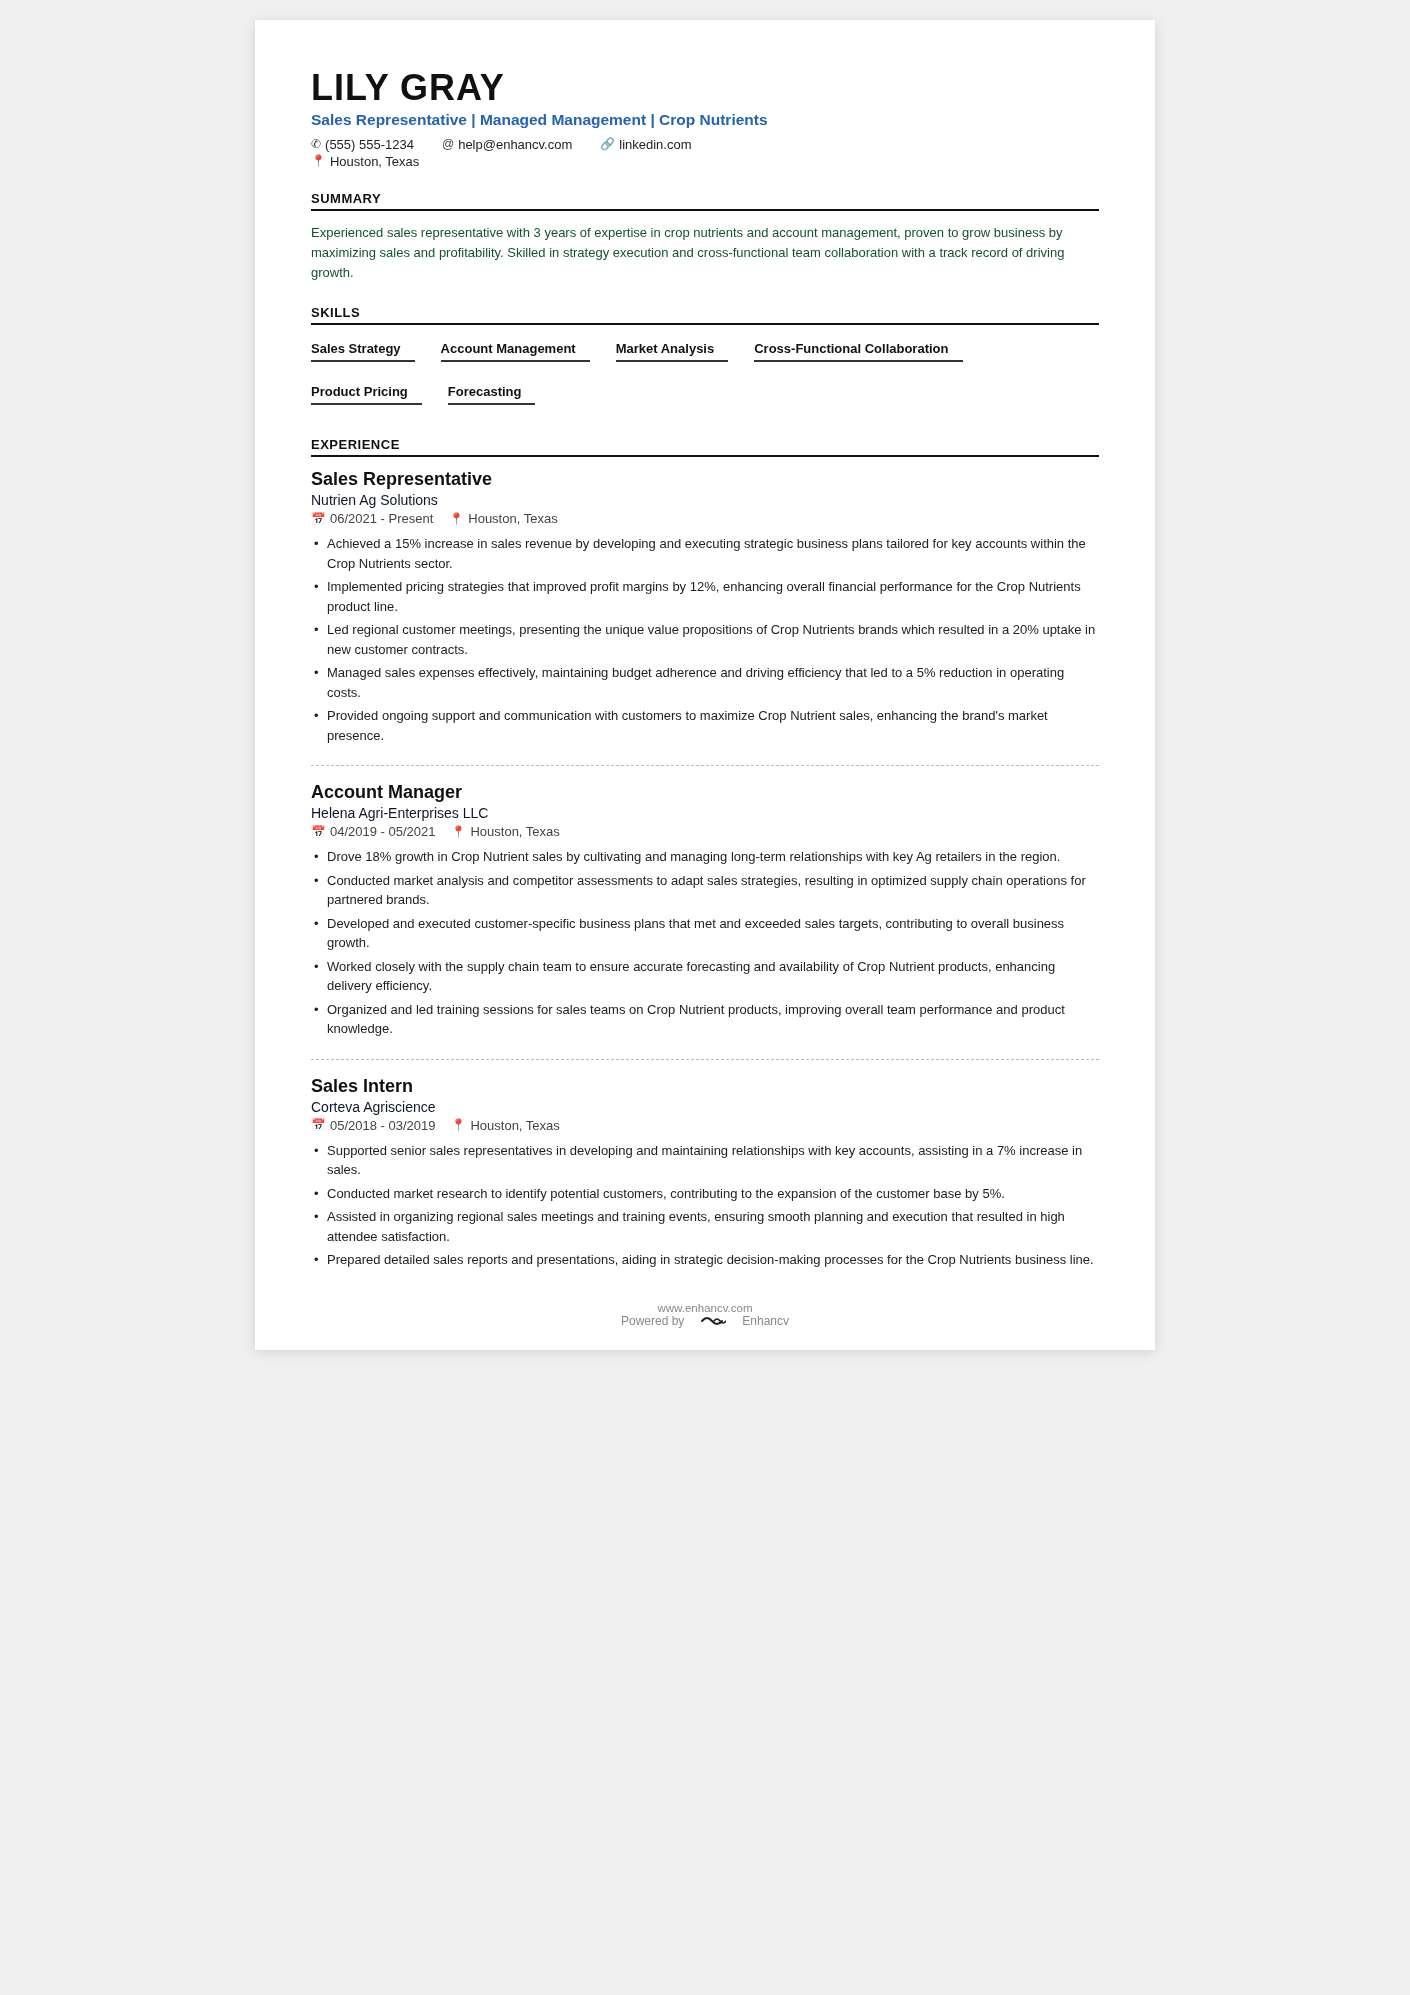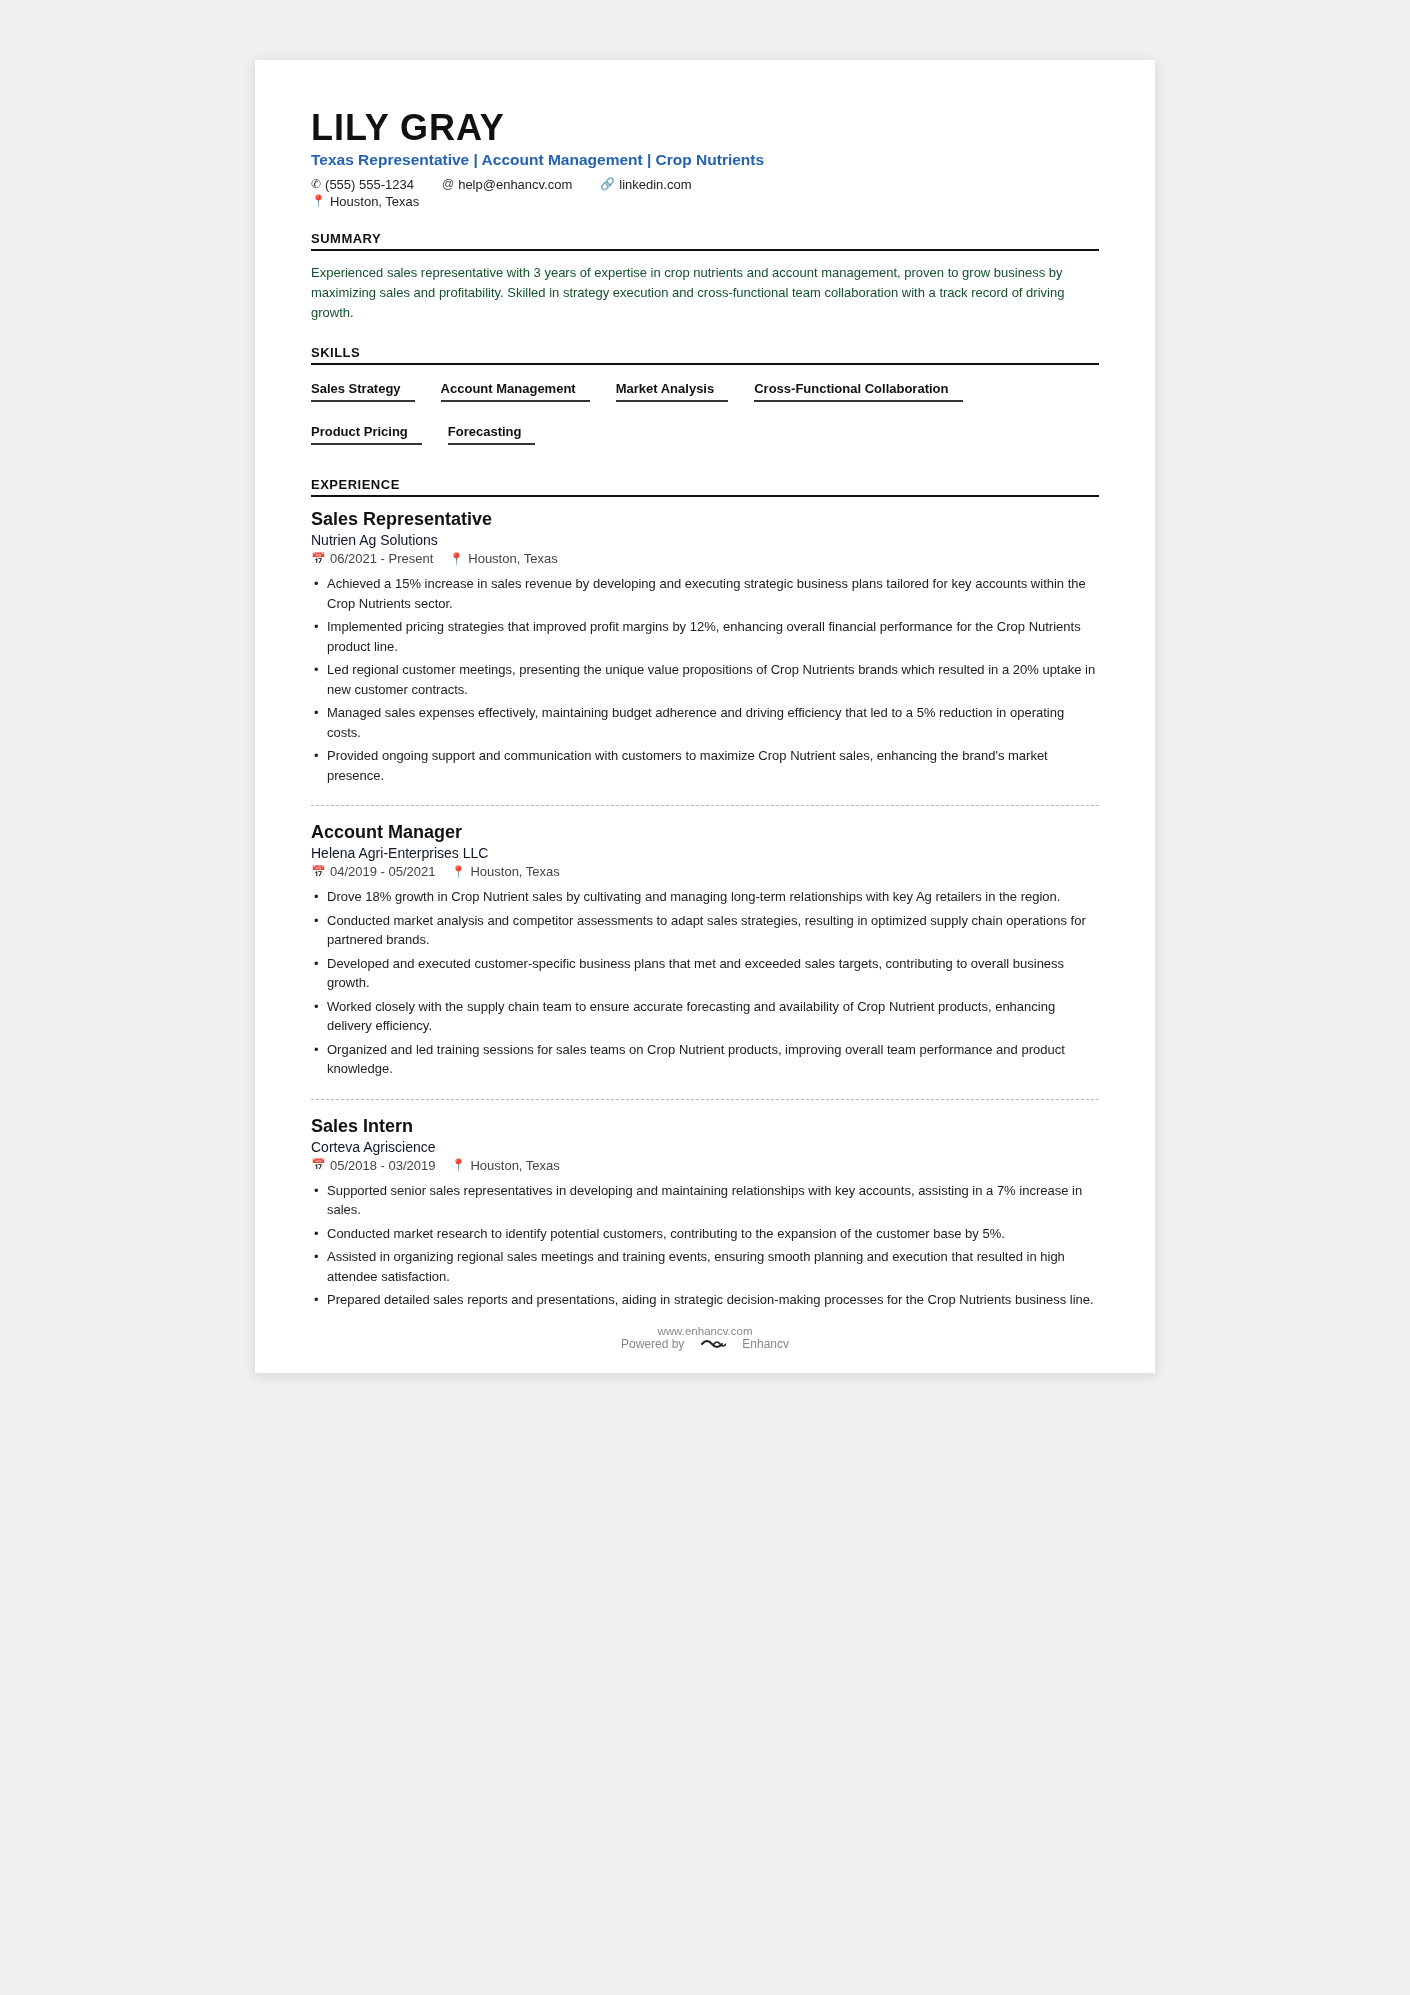--- a/index.html
+++ b/index.html
@@ -7,24 +7,23 @@
       font-family: Arial, sans-serif;
       background: #f0f0f0;
       display: flex;
       justify-content: center;
       padding: 20px;
     }
     .resume-page {
       background: #fff;
       width: 900px;
       min-height: 1270px;
-      padding: 48px 56px 27px 56px;
+      padding: 48px 56px 44px 56px;
       position: relative;
       box-shadow: 0 2px 12px rgba(0,0,0,0.13);
-      margin-top: 40px;
     }
     .header-name {
       font-size: 36px;
       font-weight: 900;
       color: #111;
       text-transform: uppercase;
       letter-spacing: 1px;
       line-height: 1.1;
     }
     .header-title {
@@ -161,21 +160,21 @@
       gap: 0;
     }
   </style>
 </head>
 <body>
 
 <div class="resume-page">
 
   <div class="header">
     <div class="header-name">LILY GRAY</div>
-    <div class="header-title">Texas Representative | Account Management | Crop Nutrients</div>
+    <div class="header-title">Sales Representative | Managed Management | Crop Nutrients</div>
     <div class="header-contacts">
       <div class="contact-item">
         <span class="contact-icon">✆</span>
         <span>(555) 555-1234</span>
       </div>
       <div class="contact-item">
         <span class="contact-icon">@</span>
         <span>help@enhancv.com</span>
       </div>
       <div class="contact-item">

